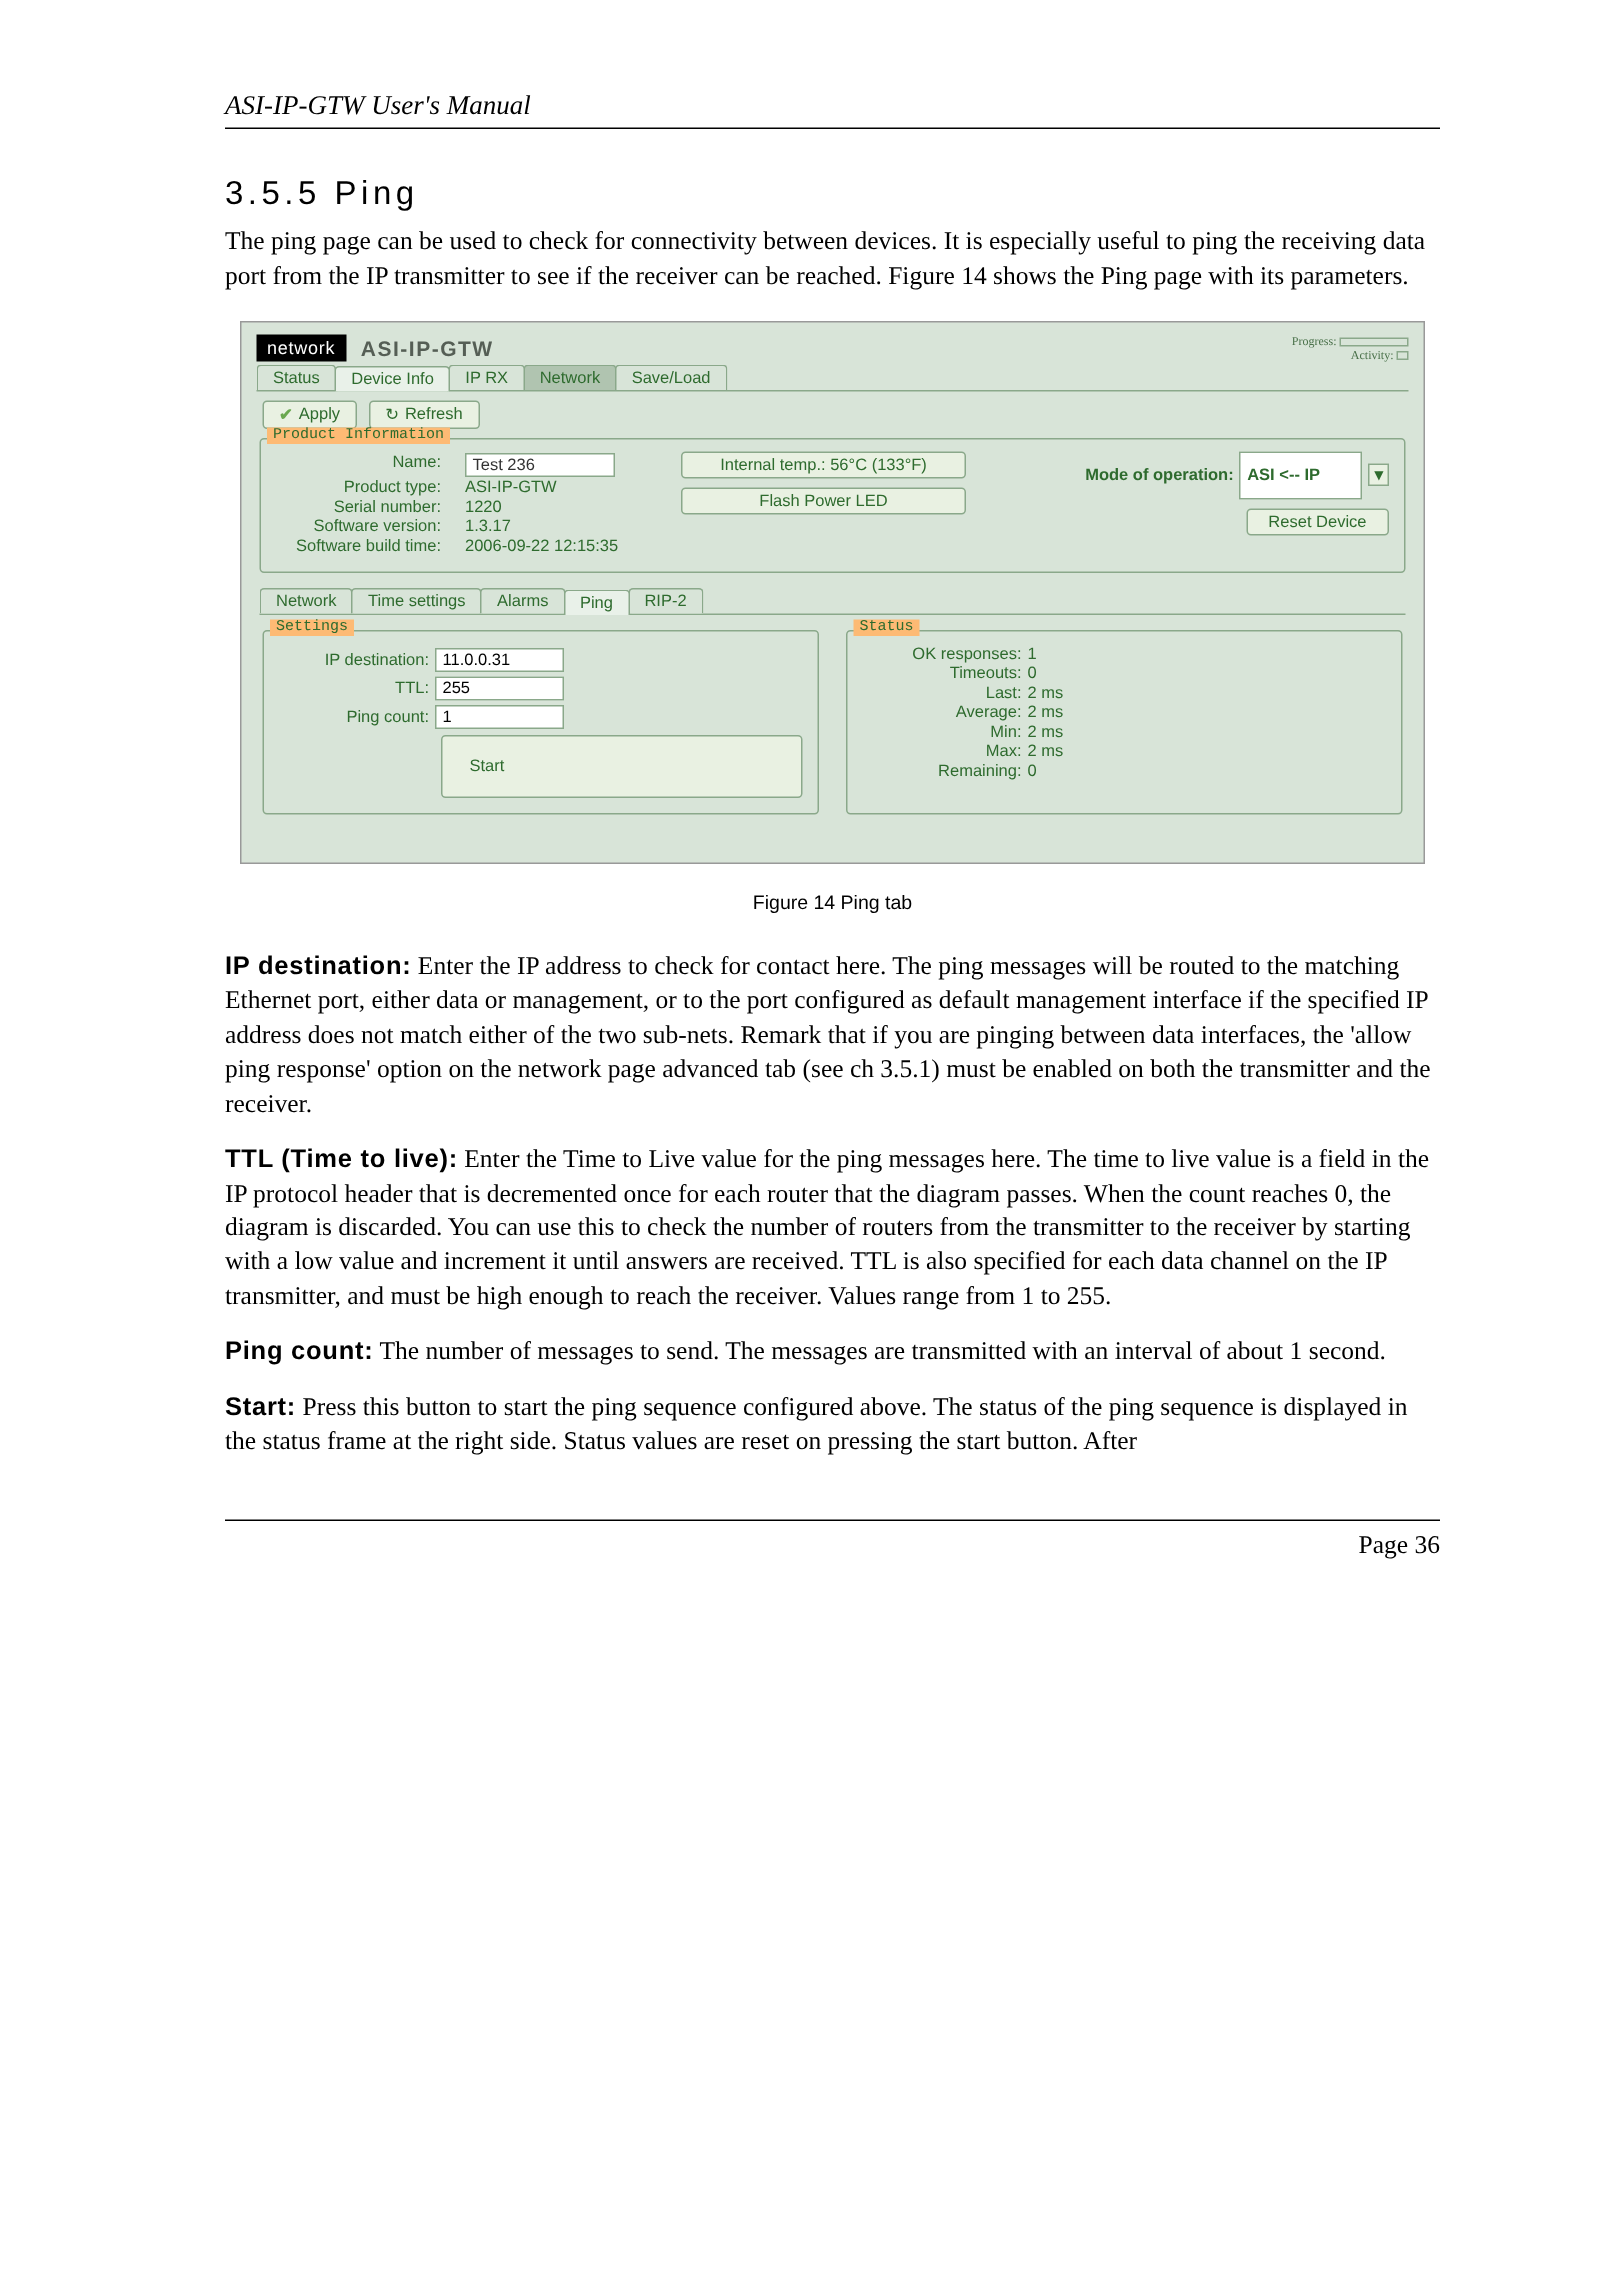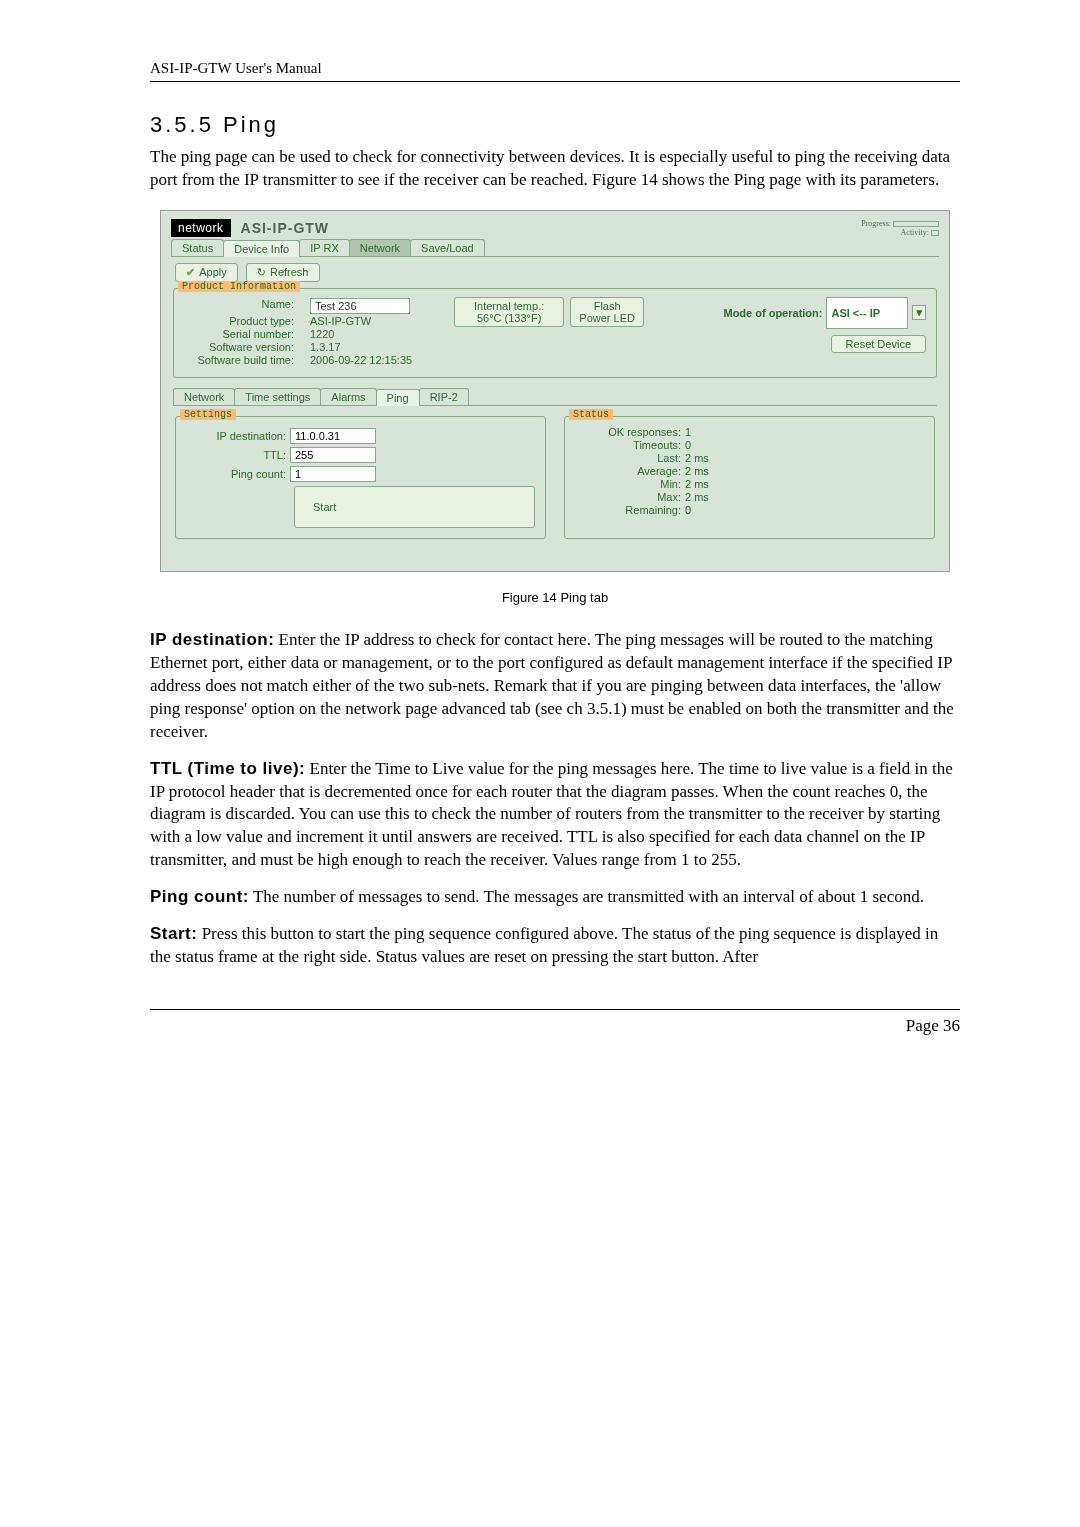--- a/index.html
+++ b/index.html
@@ -5,24 +5,25 @@
   * { box-sizing: border-box; margin: 0; padding: 0; }
   body {
     background: #fff;
     font-family: Georgia, 'Times New Roman', serif;
     color: #000;
     width: 1080px;
     margin: 0 auto;
     padding: 60px 120px 40px 150px;
   }
   .header-line {
-    font-size: 15px;
+    font-size: 18px;
     border-bottom: 1px solid #000;
     padding-bottom: 4px;
     margin-bottom: 30px;
+    font-style: italic;
   }
   .section-title {
     font-family: Verdana, Arial, sans-serif;
     font-size: 22px;
     letter-spacing: 3px;
     margin-bottom: 8px;
     font-weight: normal;
   }
   .body-text {
     font-size: 17px;
@@ -169,21 +170,21 @@
   .prod-left .kv .v { color: #2e6b2e; }
   .name-input {
     border: 1px solid #8aa88a;
     background: #fff;
     padding: 1px 4px;
     width: 100px;
     font-family: inherit;
     font-size: 11px;
     color: #333;
   }
-  .midcol { flex: 0 0 190px; display:flex; flex-direction:row; gap:6px; }
+  .midcol { flex: 0 0 190px; display:flex; flex-direction:column; gap:6px; }
   .linkbtn {
     border: 1px solid #8aa88a;
     background: #e9f1e2;
     color: #2e6b2e;
     text-align: center;
     padding: 2px 6px;
     border-radius: 3px;
   }
   .rightcol { flex:1; display:flex; flex-direction:column; align-items:flex-end; gap:6px; }
   .mode-row { display:flex; align-items:center; gap:4px;font-weight:bold; }

